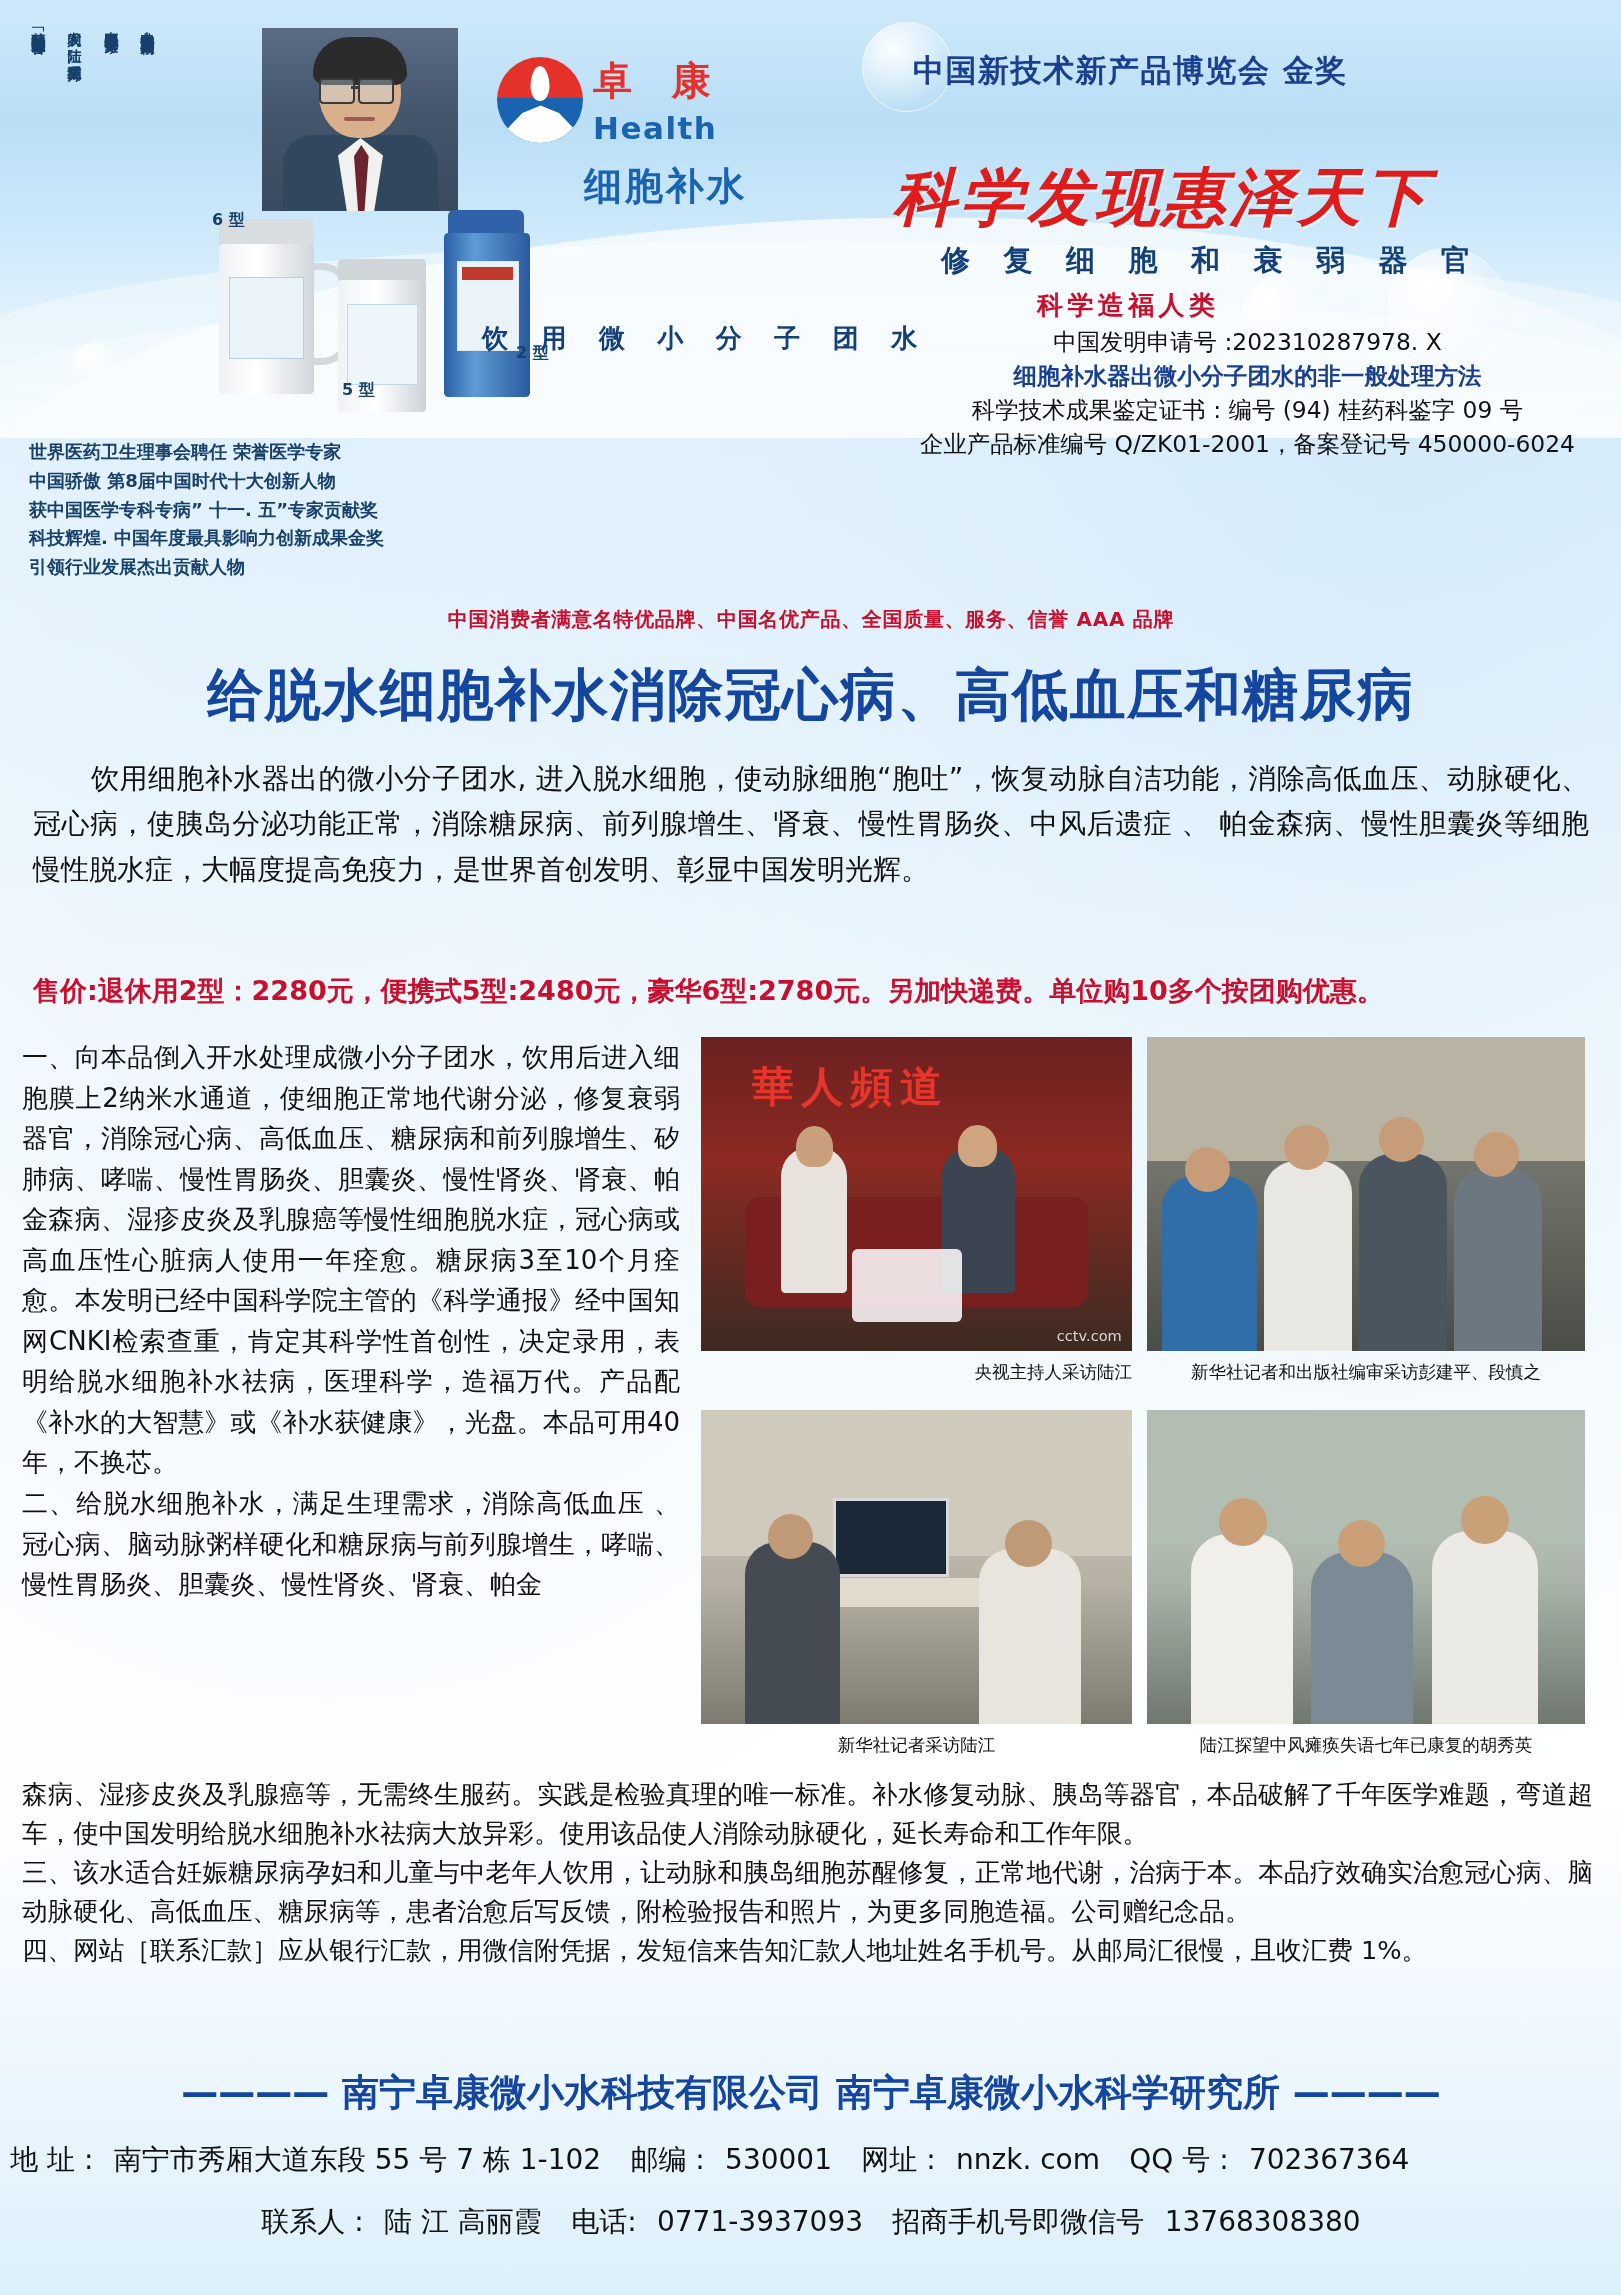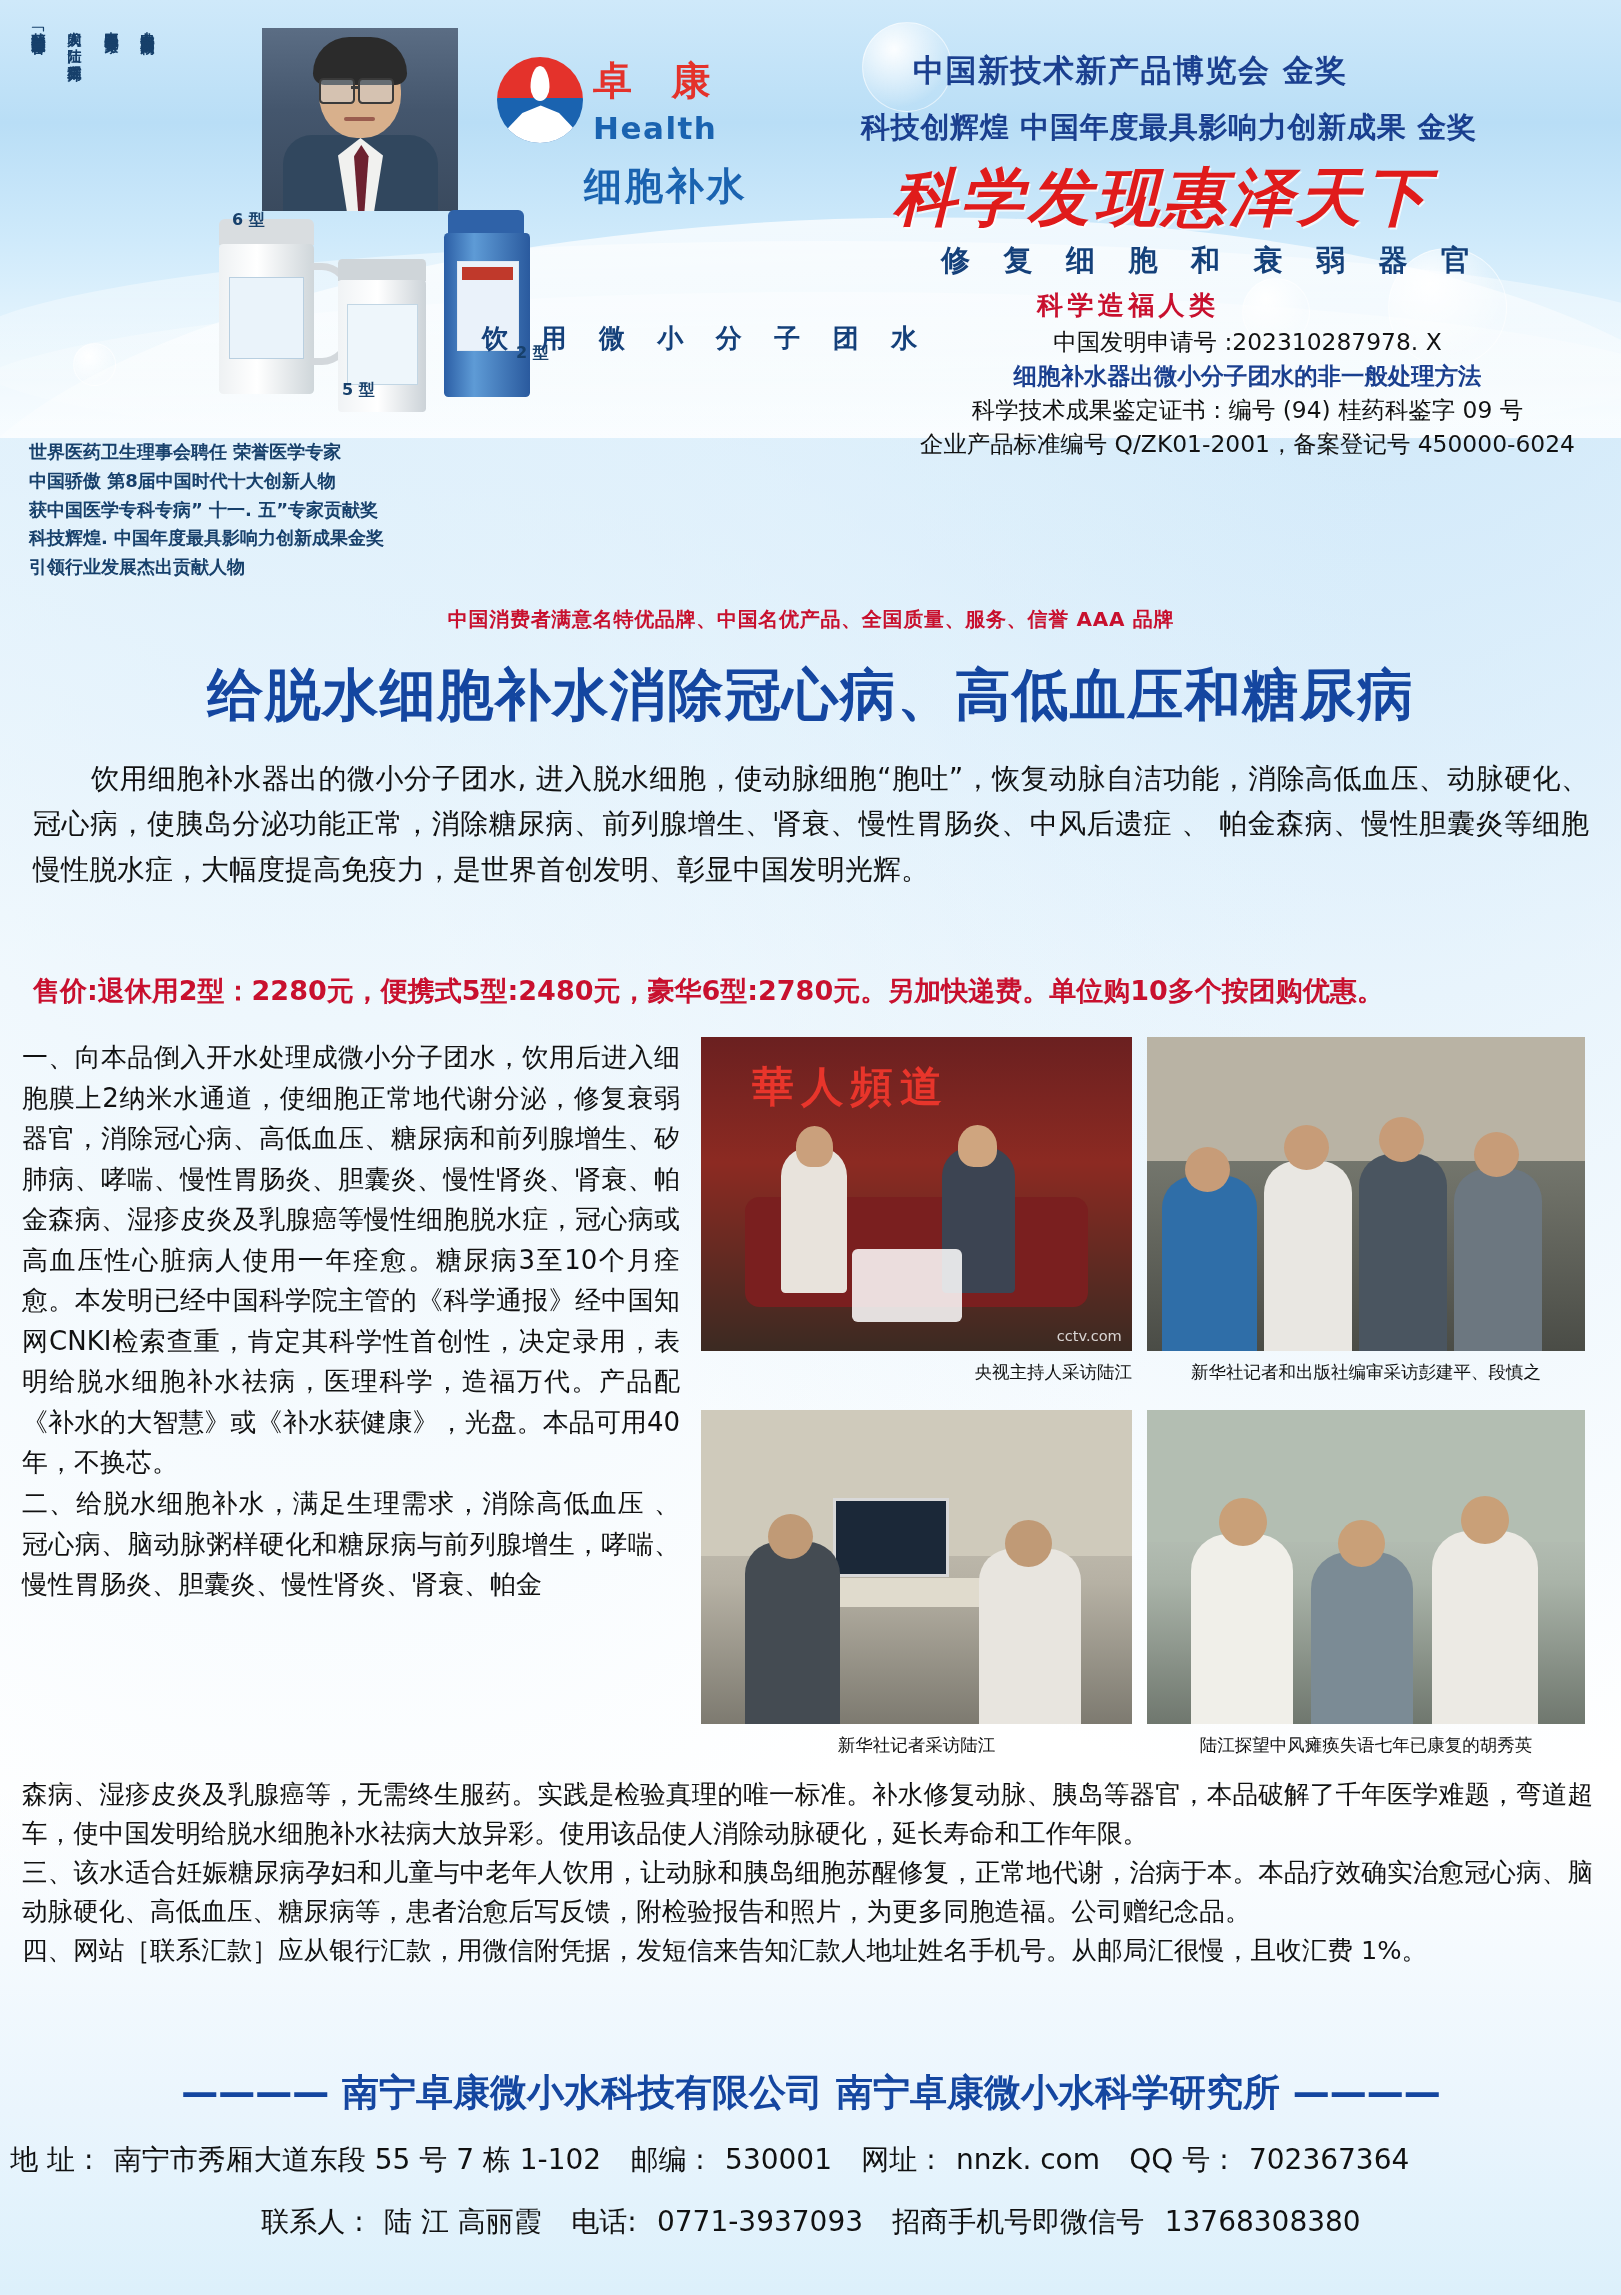--- a/index.html
+++ b/index.html
@@ -173,21 +173,21 @@
     <div class="p-bridge"></div>
     <div class="p-mouth"></div>
   </div>
 
   <div class="bottle" style="left:219px;top:219px;width:102px;height:183px;">
     <div style="position:absolute;left:0;top:0;width:95px;height:26px;background:#d9dde0;border-radius:5.8px 5.8px 0 0;"></div>
     <div style="position:absolute;left:0;top:25px;width:95px;height:150px;background:linear-gradient(90deg,#eef1f3,#ffffff 40%,#cfd6da);border-radius:4.4px;"></div>
     <div style="position:absolute;left:10.2px;top:58px;width:73px;height:80px;background:#eaf3fa;border:1.5px solid #b9cfe0;"></div>
     <div style="position:absolute;left:91px;top:44px;width:34px;height:88px;border:7.3px solid #d3d8dc;border-left:none;border-radius:0 29px 29px 0;"></div>
   </div>
-  <div class="b-label" style="left:212px;top:210px;margin-left:20px;">6 型</div>
+  <div class="b-label" style="left:212px;top:210px;">6 型</div>
 
   <div class="bottle" style="left:338px;top:259px;width:88px;height:153px;">
     <div style="position:absolute;left:0;top:0;width:88px;height:22px;background:#cfd5d9;border-radius:4.4px 4.4px 0 0;"></div>
     <div style="position:absolute;left:0;top:20.5px;width:88px;height:132px;background:linear-gradient(90deg,#f0f3f5,#ffffff 45%,#ccd3d8);border-radius:3.7px;"></div>
     <div style="position:absolute;left:8.8px;top:45px;width:69px;height:79px;background:#eef6fb;border:1.5px solid #c2d6e4;"></div>
   </div>
   <div class="b-label" style="left:342px;top:380px;">5 型</div>
 
   <div class="bottle" style="left:444px;top:210px;width:86px;height:190px;">
     <div style="position:absolute;left:4.4px;top:0;width:76px;height:25px;background:#2f62a8;border-radius:5.8px 5.8px 0 0;"></div>
@@ -196,21 +196,20 @@
     <div style="position:absolute;left:17.5px;top:57px;width:51px;height:13px;background:#c0392b;"></div>
   </div>
   <div class="b-label" style="left:516px;top:343px;">2 型</div>
 
   <div class="logo-circ"></div>
   <div class="logo-text">卓 康</div>
   <div class="logo-sub">Health</div>
   <div class="logo-tag">细胞补水</div>
 
   <div class="award1">中国新技术新产品博览会  金奖</div>
-  <div class="award2">科技创辉煌 中国年度最具影响力创新成果  金奖</div>
   <div class="slogan">科学发现惠泽天下</div>
   <div class="repair">修 复 细 胞 和 衰 弱 器 官</div>
   <div class="benefit">科学造福人类</div>
   <div class="drink">饮 用 微 小 分 子 团 水</div>
 
   <div class="info">
     <div>中国发明申请号 :202310287978. X</div>
     <div class="blue">细胞补水器出微小分子团水的非一般处理方法</div>
     <div>科学技术成果鉴定证书 : 编号 (94) 桂药科鉴字 09 号</div>
     <div>企业产品标准编号 Q/ZK01-2001，备案登记号 450000-6024</div>

